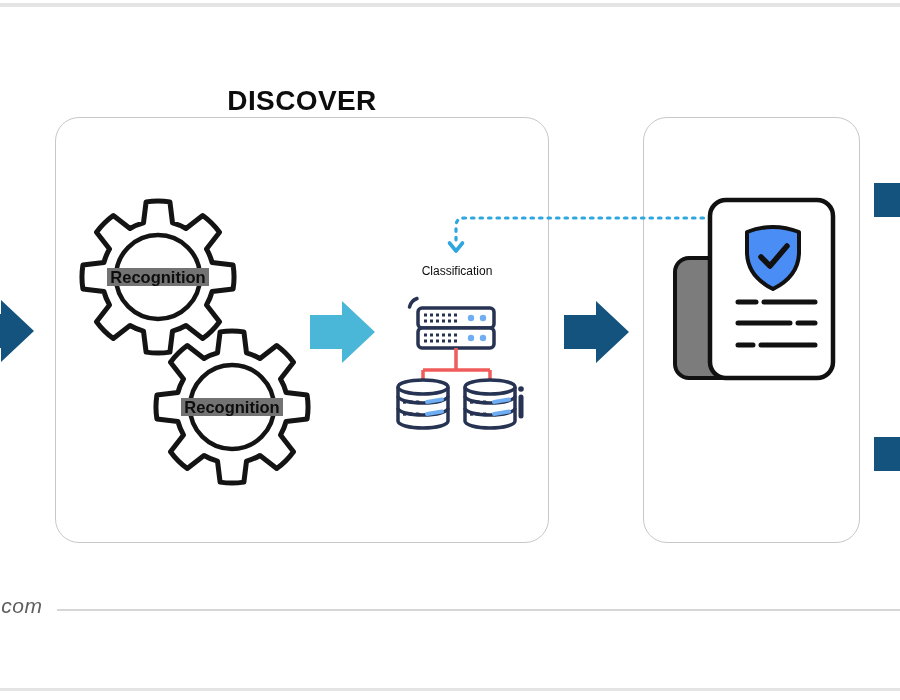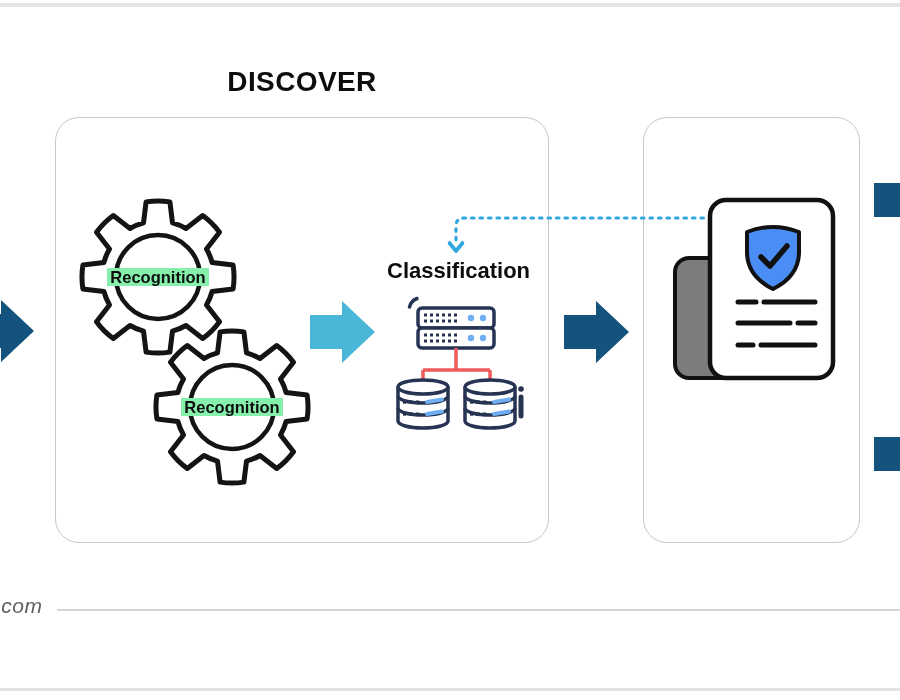--- a/index.html
+++ b/index.html
@@ -2,26 +2,26 @@
 <html><head>
 <meta charset="utf-8">
 <style>
   html,body{margin:0;padding:0;background:#fff;}
   .canvas{position:relative;width:900px;height:700px;background:#ffffff;overflow:hidden;
           font-family:"Liberation Sans",sans-serif;color:#0d0d0d;}
   .canvas > *{position:absolute;}
   .hr{left:0;width:900px;background:#e4e4e4;}
   .hr.top{top:3px;height:4px;}
   .hr.bottom{top:688px;height:3px;}
-  .title{top:66px;height:32px;display:flex;align-items:center;justify-content:center;
+  .title{top:85px;height:32px;display:flex;align-items:center;justify-content:center;
          font-size:28px;font-weight:700;letter-spacing:.4px;white-space:nowrap;text-align:right;}
   .panel{top:117px;height:426px;border:1.5px solid #c8c8c8;border-radius:24px;background:#fff;box-sizing:border-box;}
   .gear-label{text-align:center;font-size:16.5px;font-weight:700;line-height:22px;}
-  .gear-label span{background:#86efac;padding:0 3px;}
-  .icon-label{text-align:center;font-size:22px;font-weight:700;line-height:22px;}
+  .gear-label span{background:#737373;padding:0 3px;}
+  .icon-label{text-align:center;font-size:12px;font-weight:400;line-height:22px;}
   .caption{left:643px;top:399px;width:217px;text-align:center;font-size:23px;font-weight:700;line-height:30px;}
   .sq{width:26px;height:34px;background:#14537E;}
   .watermark{left:-5px;top:594px;font-size:21px;font-style:italic;color:#5f5f5f;letter-spacing:.5px;white-space:nowrap;}
   .wm-line{left:57px;top:609px;width:843px;height:2px;background:#d6d6d6;}
 </style>
 </head>
 <body>
 
 <div class="canvas">
 

